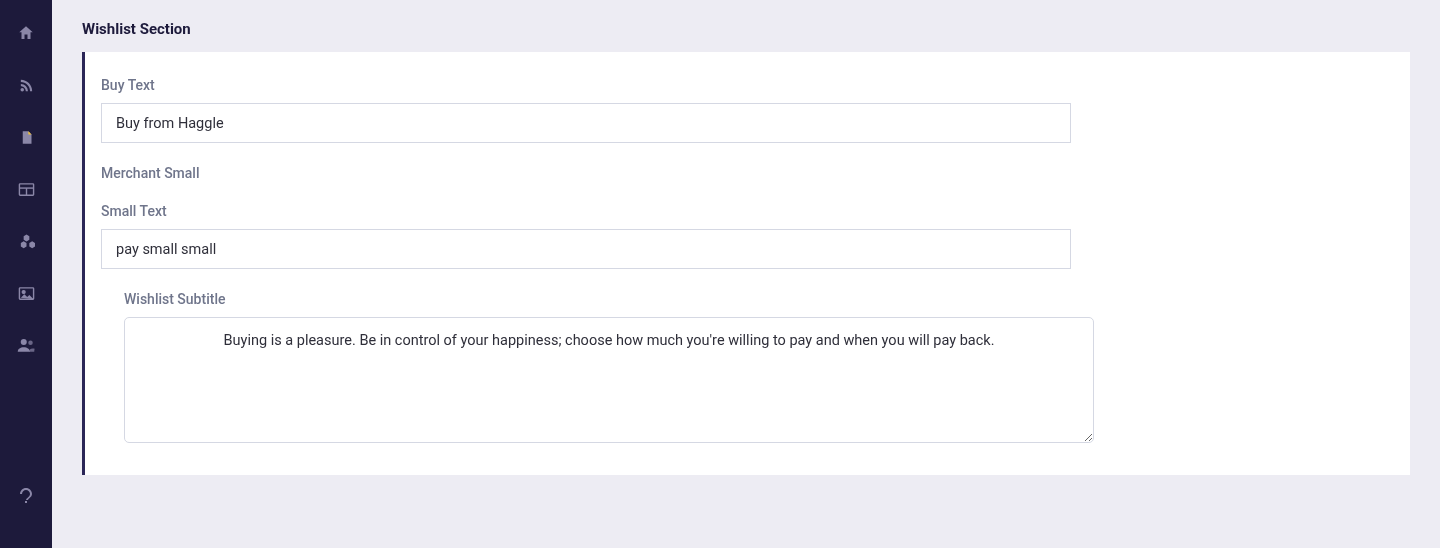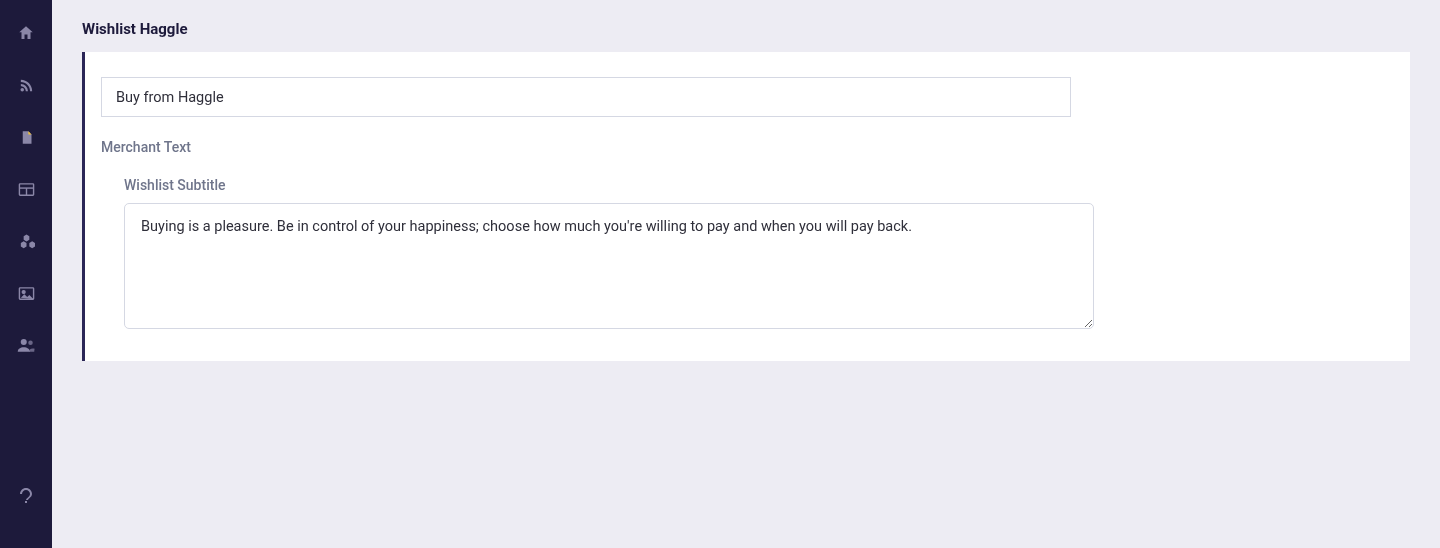--- a/index.html
+++ b/index.html
@@ -103,20 +103,21 @@
       border: 1px solid #d5d8e3;
       border-radius: 5px;
       padding: 12px 16px;
       font-size: 14.5px;
       color: #2f2f3a;
       font-family: inherit;
       outline: none;
       resize: both;
       background: #fff;
       line-height: 1.45;
+      text-align: center;
     }
     .icon {
       display: inline-flex;
       align-items: center;
       justify-content: center;
     }
     svg {
       display: block;
     }
   </style>
@@ -186,33 +187,38 @@
     <span class="icon">
       <svg width="12" height="18" viewBox="0 0 12 18" fill="currentColor">
           <path d="M5 13h2v2H5v-2zm1-13C2.7 0 0 2.7 0 6h2c0-2.2 1.8-4 4-4s4 1.8 4 4c0 1.7-1 2.5-2.1 3.4C6.8 10.3 6 11 6 12h2c0-.5.5-1 1.4-1.8C10.7 9.1 12 7.9 12 6c0-3.3-2.7-6-6-6z"></path>
         </svg>
     </span>
   </div>
 </div>
 
 <div class="content">
   <div class="header">
-    <div class="page-title">Wishlist Haggle</div>
+    <div class="page-title">Wishlist Section</div>
   </div>
 
   <div class="card">
 
     <div class="form-row">
+      <label class="form-label">Buy Text</label>
       <input type="text" class="form-input" value="Buy from Haggle" style="">
     </div>
 
     <div class="form-row">
-      <label class="form-label">Merchant Text</label>
-    </div>
-
+      <label class="form-label">Merchant Small</label>
+    </div>
+
+    <div class="form-row">
+      <label class="form-label">Small Text</label>
+      <input type="text" class="form-input" value="pay small small" style="">
+    </div>
 
     <div class="form-row">
       <label class="form-label">Wishlist Subtitle</label>
       <textarea class="form-textarea" style="">Buying is a pleasure. Be in control of your happiness; choose how much you're willing to pay and when you will pay back.</textarea>
     </div>
 
   </div>
 </div>
 
 </body></html>

